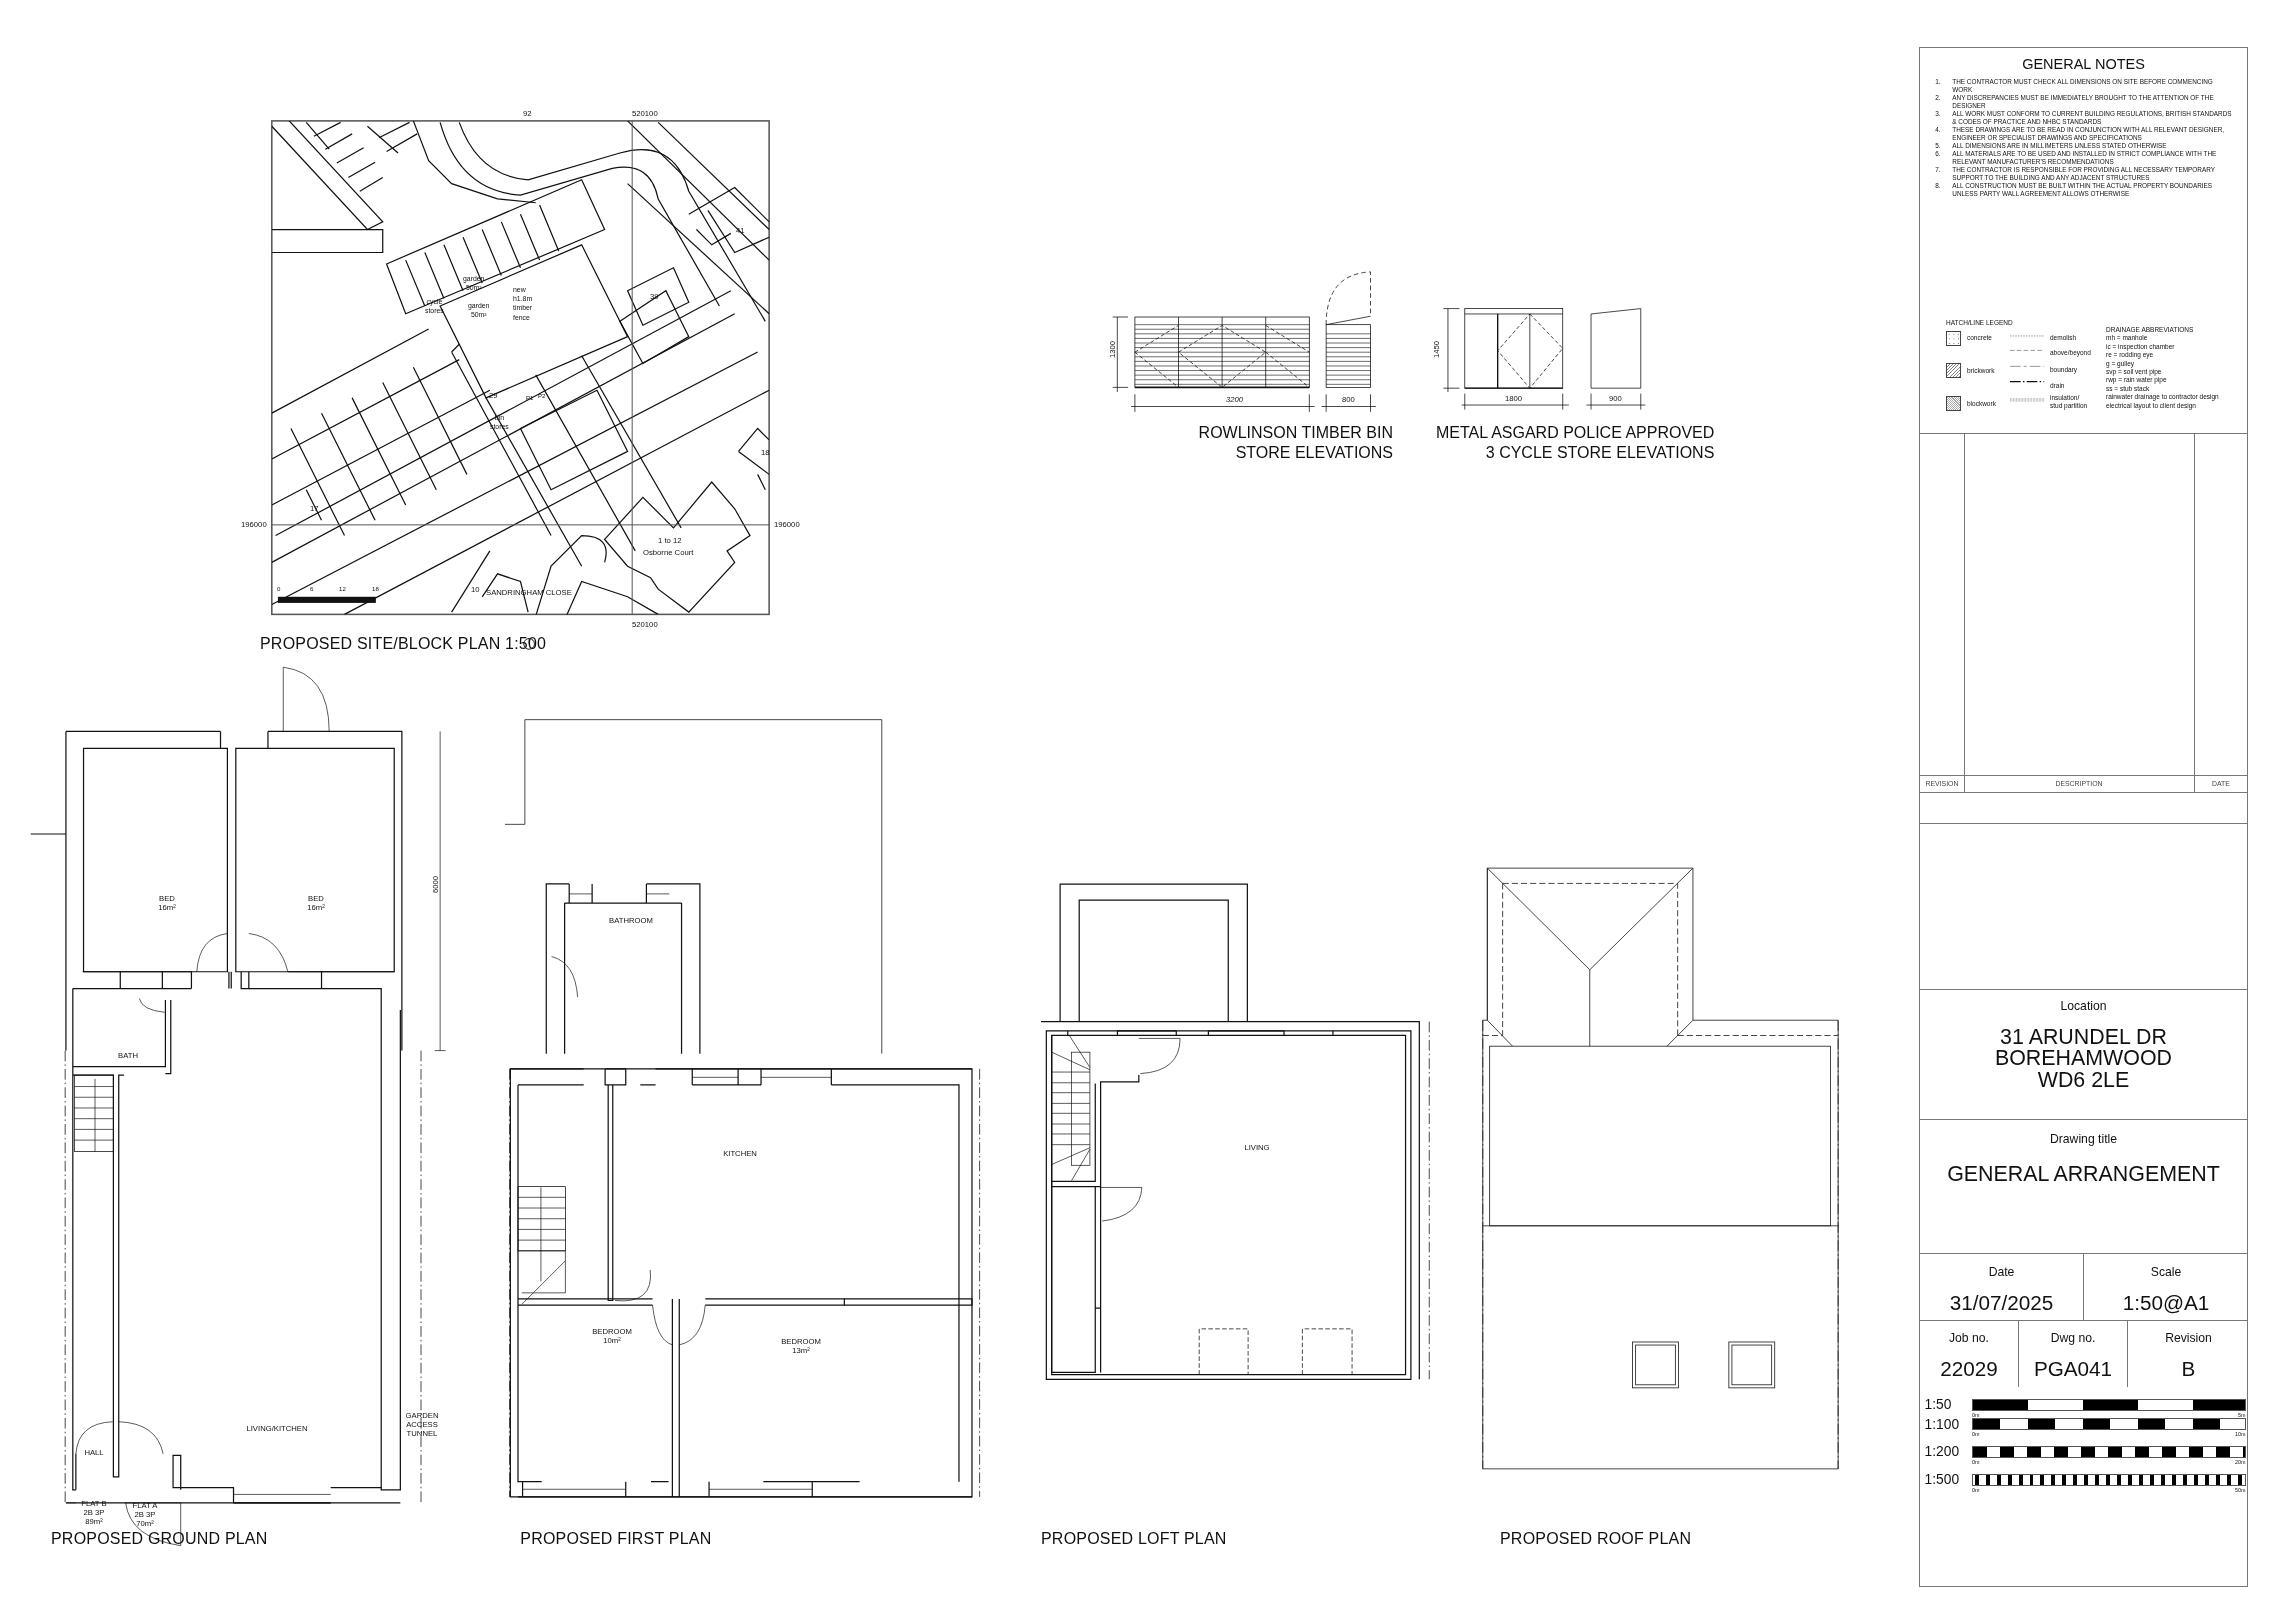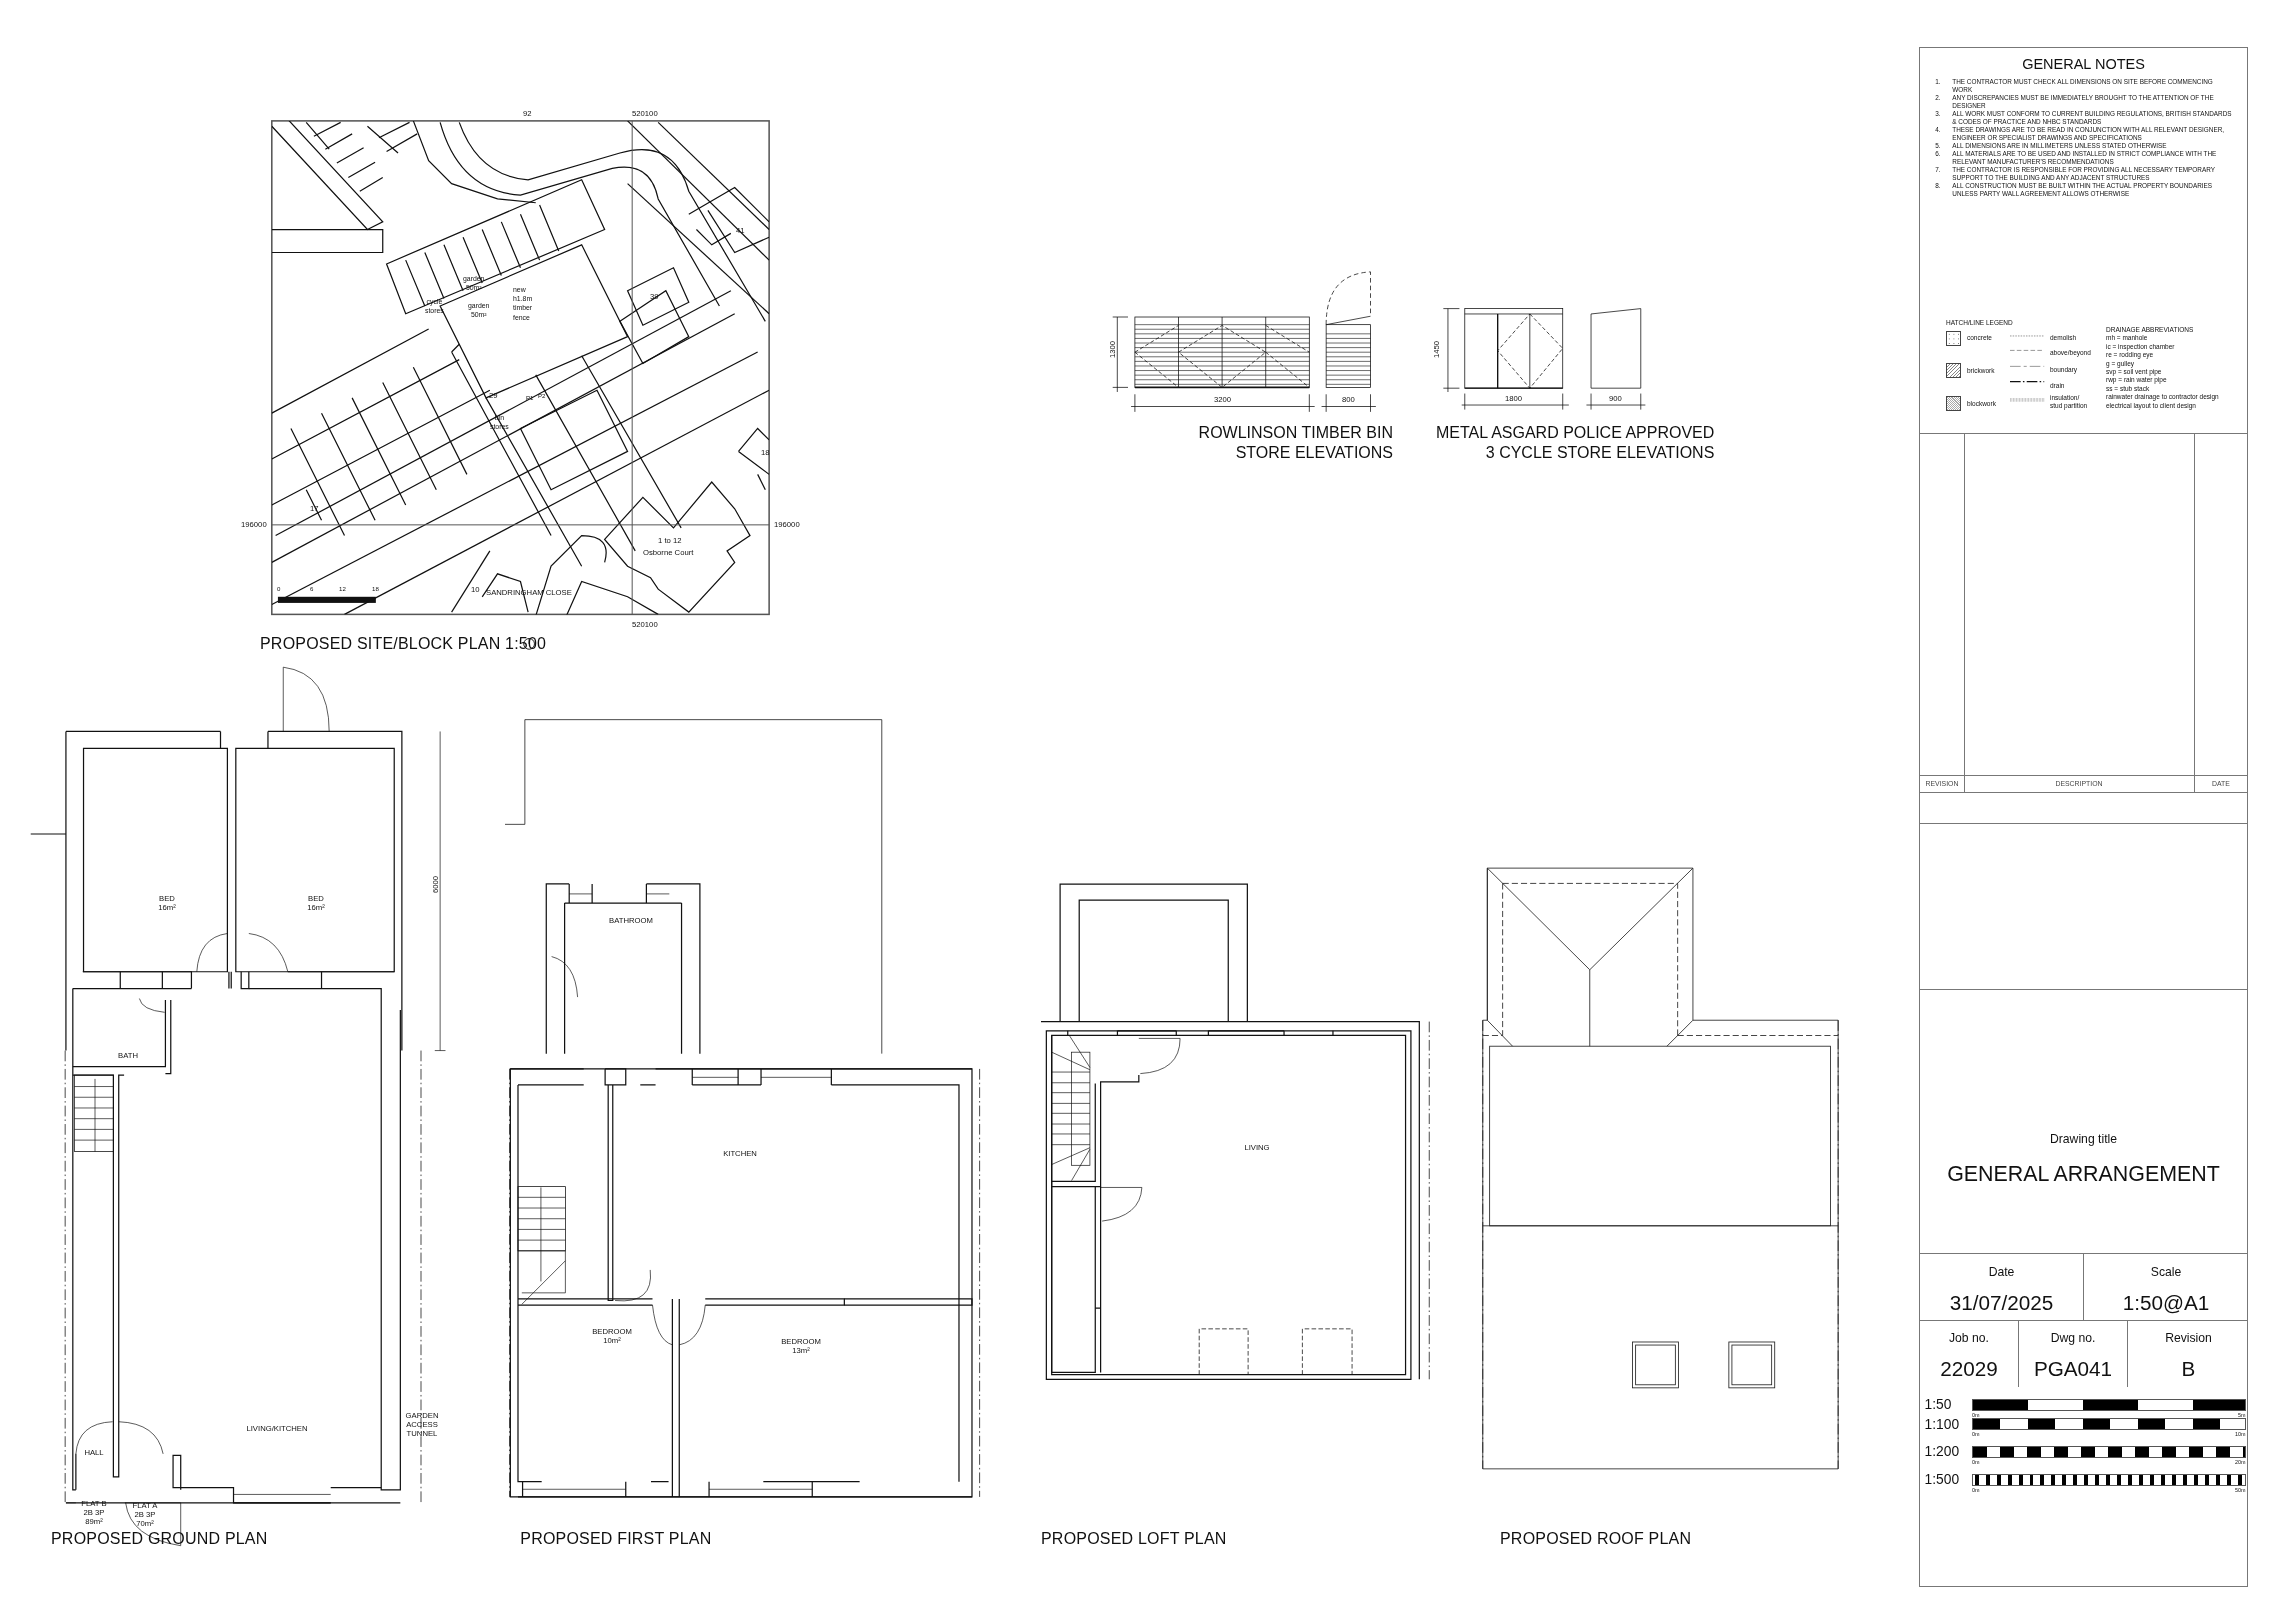--- a/index.html
+++ b/index.html
@@ -182,21 +182,21 @@
           <line x1="293" y1="146" x2="351" y2="146"></line>
           <line x1="293" y1="152" x2="351" y2="152"></line>
       </g>
       <path d="M293 74 Q293 8 351 5 L351 63" stroke-dasharray="6 4"></path>
       <line x1="287" y1="181" x2="358" y2="181"></line>
         <line x1="293" y1="165" x2="293" y2="188"></line>
         <line x1="351" y1="165" x2="351" y2="188"></line>
     </g>
   </svg>
   <div class="dim" style="left:1.5px;top:77px;transform:rotate(-90deg);">1300</div>
-  <div class="dim" style="left:112px;top:127px;">3200</div>
+  <div class="dim" style="left:124px;top:127px;font-style:italic;">3200</div>
   <div class="dim" style="left:240px;top:127px;">800</div>
   <div class="caption-c" style="left:0;top:155px;width:291px;">
     <div>ROWLINSON TIMBER BIN</div>
     <div>STORE ELEVATIONS</div>
   </div>
 </div>
 
 <div class="abs" style="left:1431px;top:291px;width:291px;height:176px;">
   <svg width="291" height="176" viewBox="0 0 380 230">
     <g stroke="#111" stroke-width="1" fill="none">
@@ -496,20 +496,26 @@
     <div class="abs" style="left:274px;top:0;width:0;height:358px;border-left:1.1px solid #777;"></div>
     <div class="abs" style="left:0;top:341px;width:100%;height:0;border-top:1.1px solid #777;"></div>
     <div class="abs" style="left:0;top:358px;width:100%;height:0;border-top:1.1px solid #777;"></div>
     <div class="rev-head" style="left:0;width:44px;">REVISION</div>
     <div class="rev-head" style="left:44px;width:230px;">DESCRIPTION</div>
     <div class="rev-head" style="left:274px;width:54px;">DATE</div>
   </div>
 
   <div class="tb-sec" style="top:777px;height:165px;"></div>
 
+  <div class="tb-sec" style="top:941px;height:131px;">
+    <div class="lbl-sm" style="top:10px;">Location</div>
+    <div class="big" style="top:37px;">31 ARUNDEL DR</div>
+    <div class="big" style="top:58px;">BOREHAMWOOD</div>
+    <div class="big" style="top:80px;">WD6 2LE</div>
+  </div>
 
   <div class="tb-sec" style="top:1072px;height:134px;">
     <div class="lbl-sm" style="top:12.2px;">Drawing title</div>
     <div class="big" style="top:43px;">GENERAL ARRANGEMENT</div>
   </div>
 
   <div class="tb-sec" style="top:1206px;height:67px;">
     <div class="cell" style="left:0;top:0;width:164px;height:67px;">
       <div class="h">Date</div>
       <div class="v">31/07/2025</div>

